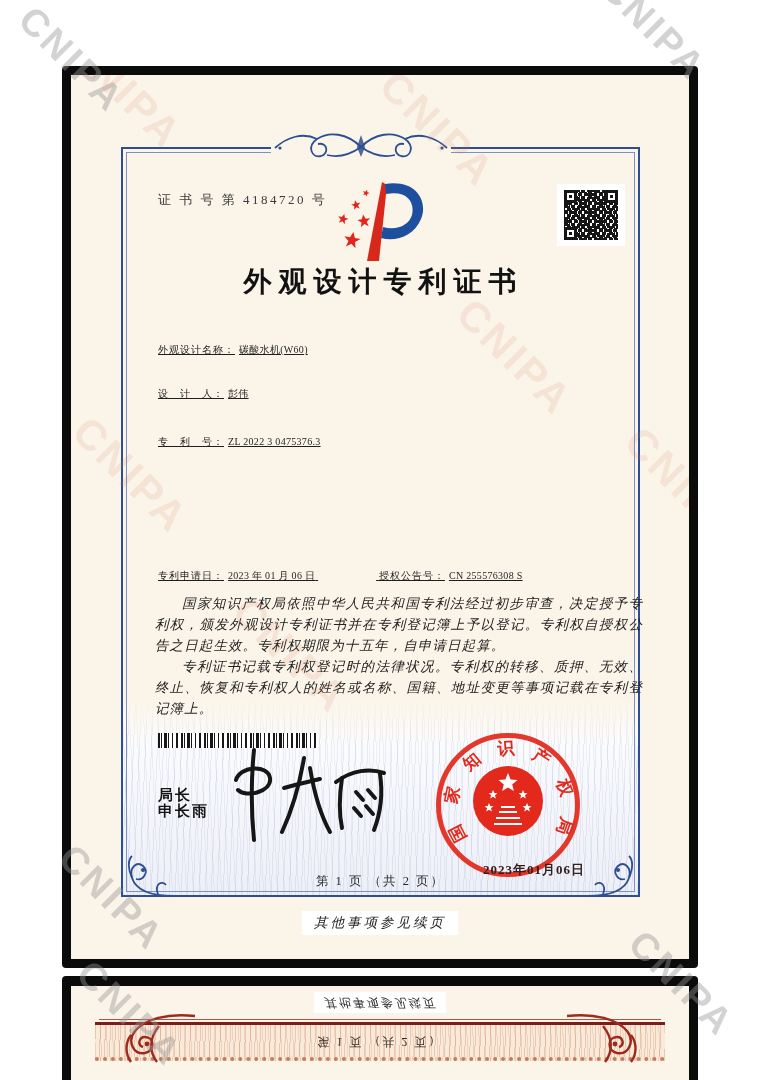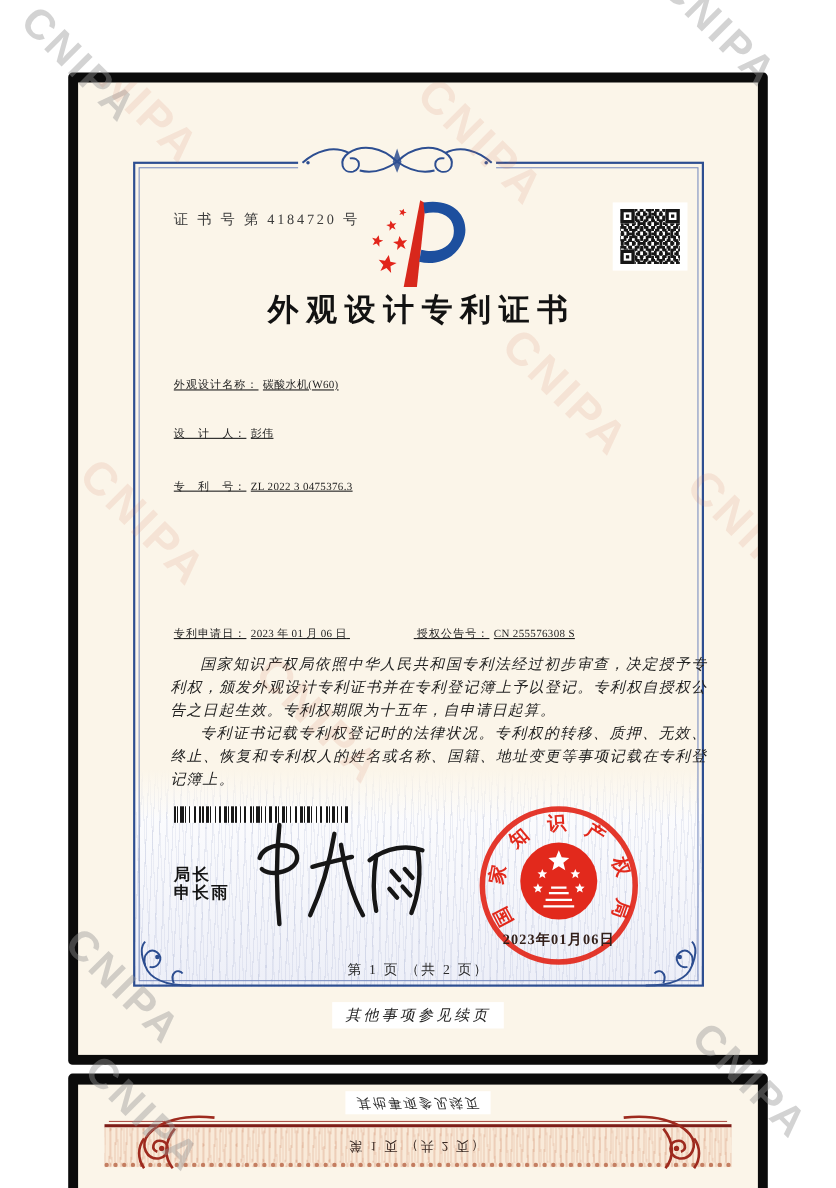--- a/index.html
+++ b/index.html
@@ -69,21 +69,21 @@
       border:5px solid rgba(226,41,28,.93);box-sizing:border-box;}
   .seal-char{position:absolute;width:18px;height:18px;line-height:18px;text-align:center;
       font-size:17px;font-weight:700;color:#e2291c;}
   .seal-char:nth-of-type(1){left:8px;top:86px;transform:rotate(-118deg);}
   .seal-char:nth-of-type(2){left:3px;top:48px;transform:rotate(-79deg);}
   .seal-char:nth-of-type(3){left:22px;top:15px;transform:rotate(-40deg);}
   .seal-char:nth-of-type(4){left:56px;top:2px;transform:rotate(-4deg);}
   .seal-char:nth-of-type(5){left:91px;top:11px;transform:rotate(33deg);}
   .seal-char:nth-of-type(6){left:114px;top:41px;transform:rotate(71deg);}
   .seal-char:nth-of-type(7){left:114px;top:79px;transform:rotate(110deg);}
-  .seal-date{position:absolute;left:-10px;top:107px;width:154px;text-align:center;
+  .seal-date{position:absolute;left:-10px;top:123px;width:154px;text-align:right;
       font-size:13px;font-weight:700;color:#33201a;letter-spacing:1px;white-space:nowrap;}
 
   .pageno{position:absolute;left:0;bottom:7px;width:100%;text-align:center;
       font-size:12.5px;letter-spacing:2px;color:#2b2b2b;}
 
   
   .bframe{position:absolute;left:50px;top:72px;width:519px;height:750px;
       border:2px solid #2d4e91;box-sizing:border-box;pointer-events:none;}
   .bframe-in{position:absolute;left:3px;top:3px;right:3px;bottom:3px;border:1px solid #7d90c1;}
   .orn-top{position:absolute;left:200px;top:52px;width:180px;height:40px;z-index:5;}

